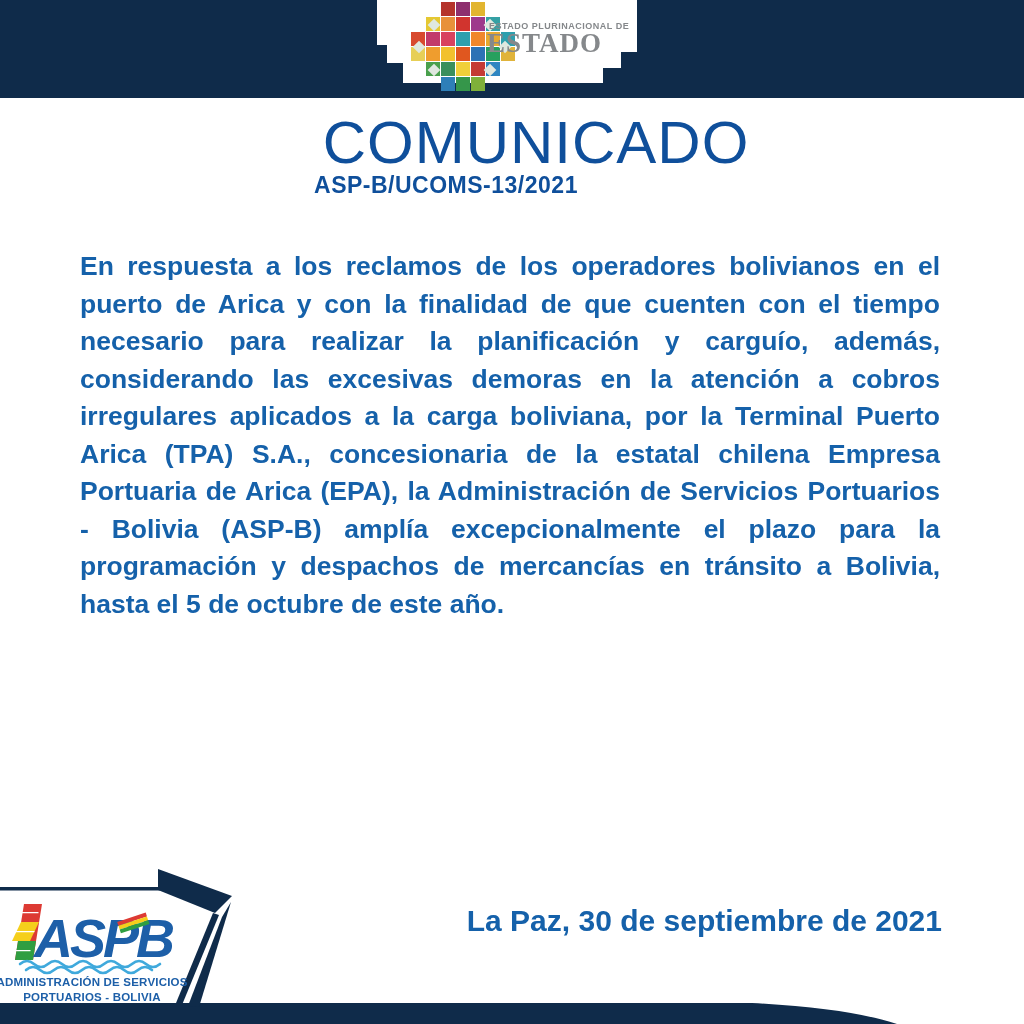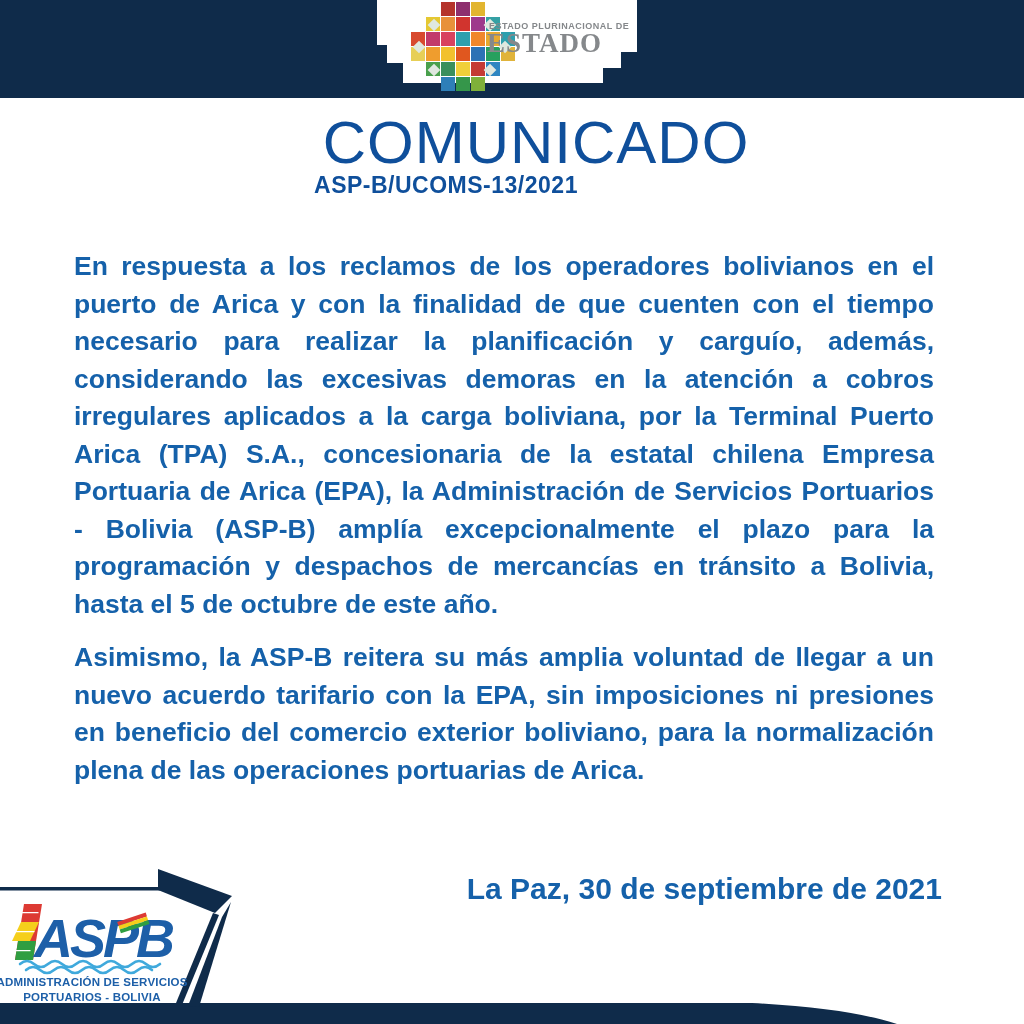--- a/index.html
+++ b/index.html
@@ -27,27 +27,27 @@
   .doc-title{
     left:0;top:108px;width:1024px;text-align:center;
     color:var(--title-blue);font-weight:400;font-size:60px;letter-spacing:1px;margin-left:24px;
   }
   .doc-ref{
     left:0;top:172px;width:892px;text-align:center;
     color:var(--title-blue);font-weight:bold;font-size:23px;letter-spacing:.5px;
   }
   
   .body-text{
-    left:74px;top:248px;width:860px;color:var(--body-blue);
+    left:80px;top:248px;width:860px;color:var(--body-blue);
     font-size:26.5px;font-weight:bold;line-height:37.5px;text-align:justify;
   }
   .body-text p{margin:0 0 16px 0;}
   
   .dateline{
-    left:82px;top:872px;width:860px;text-align:right;
+    left:82px;top:904px;width:860px;text-align:right;
     color:var(--body-blue);font-weight:bold;font-size:30px;
   }
   
   #footer-band-svg{left:0;top:1000px;}
   #footer-logo-svg{left:0;top:860px;}
   svg{display:block;}
 </style>
 </head>
 <body>
 
@@ -98,21 +98,20 @@
 </svg>
 
 <div class="abs tagline">ESTADO PLURINACIONAL DE</div>
 <div class="abs country">ESTADO</div>
 
 <div class="abs doc-title">COMUNICADO</div>
 <div class="abs doc-ref">ASP-B/UCOMS-13/2021</div>
 
 <div class="abs body-text">
   <p>En respuesta a los reclamos de los operadores bolivianos en el puerto de Arica y con la finalidad de que cuenten con el tiempo necesario para realizar la planificación y carguío, además, considerando las excesivas demoras en la atención a cobros irregulares aplicados a la carga boliviana, por la Terminal Puerto Arica (TPA) S.A., concesionaria de la estatal chilena Empresa Portuaria de Arica (EPA), la Administración de Servicios Portuarios - Bolivia (ASP-B) amplía excepcionalmente el plazo para la programación y despachos de mercancías en tránsito a Bolivia, hasta el 5 de octubre de este año.</p>
-  <p>Asimismo, la ASP-B reitera su más amplia voluntad de llegar a un nuevo acuerdo tarifario con la EPA, sin imposiciones ni presiones en beneficio del comercio exterior boliviano, para la normalización plena de las operaciones portuarias de Arica.</p>
 </div>
 
 <div class="abs dateline">La Paz, 30 de septiembre de 2021</div>
 
 <svg id="footer-band-svg" class="abs" width="1024" height="24" viewBox="0 0 1024 24">
   <path d="M0,3 L752,3 Q848,8 897,24 L0,24 Z" style="fill:var(--navy)"></path>
 </svg>
 
 <svg id="footer-logo-svg" class="abs" width="250" height="164" viewBox="0 0 250 164">
 

